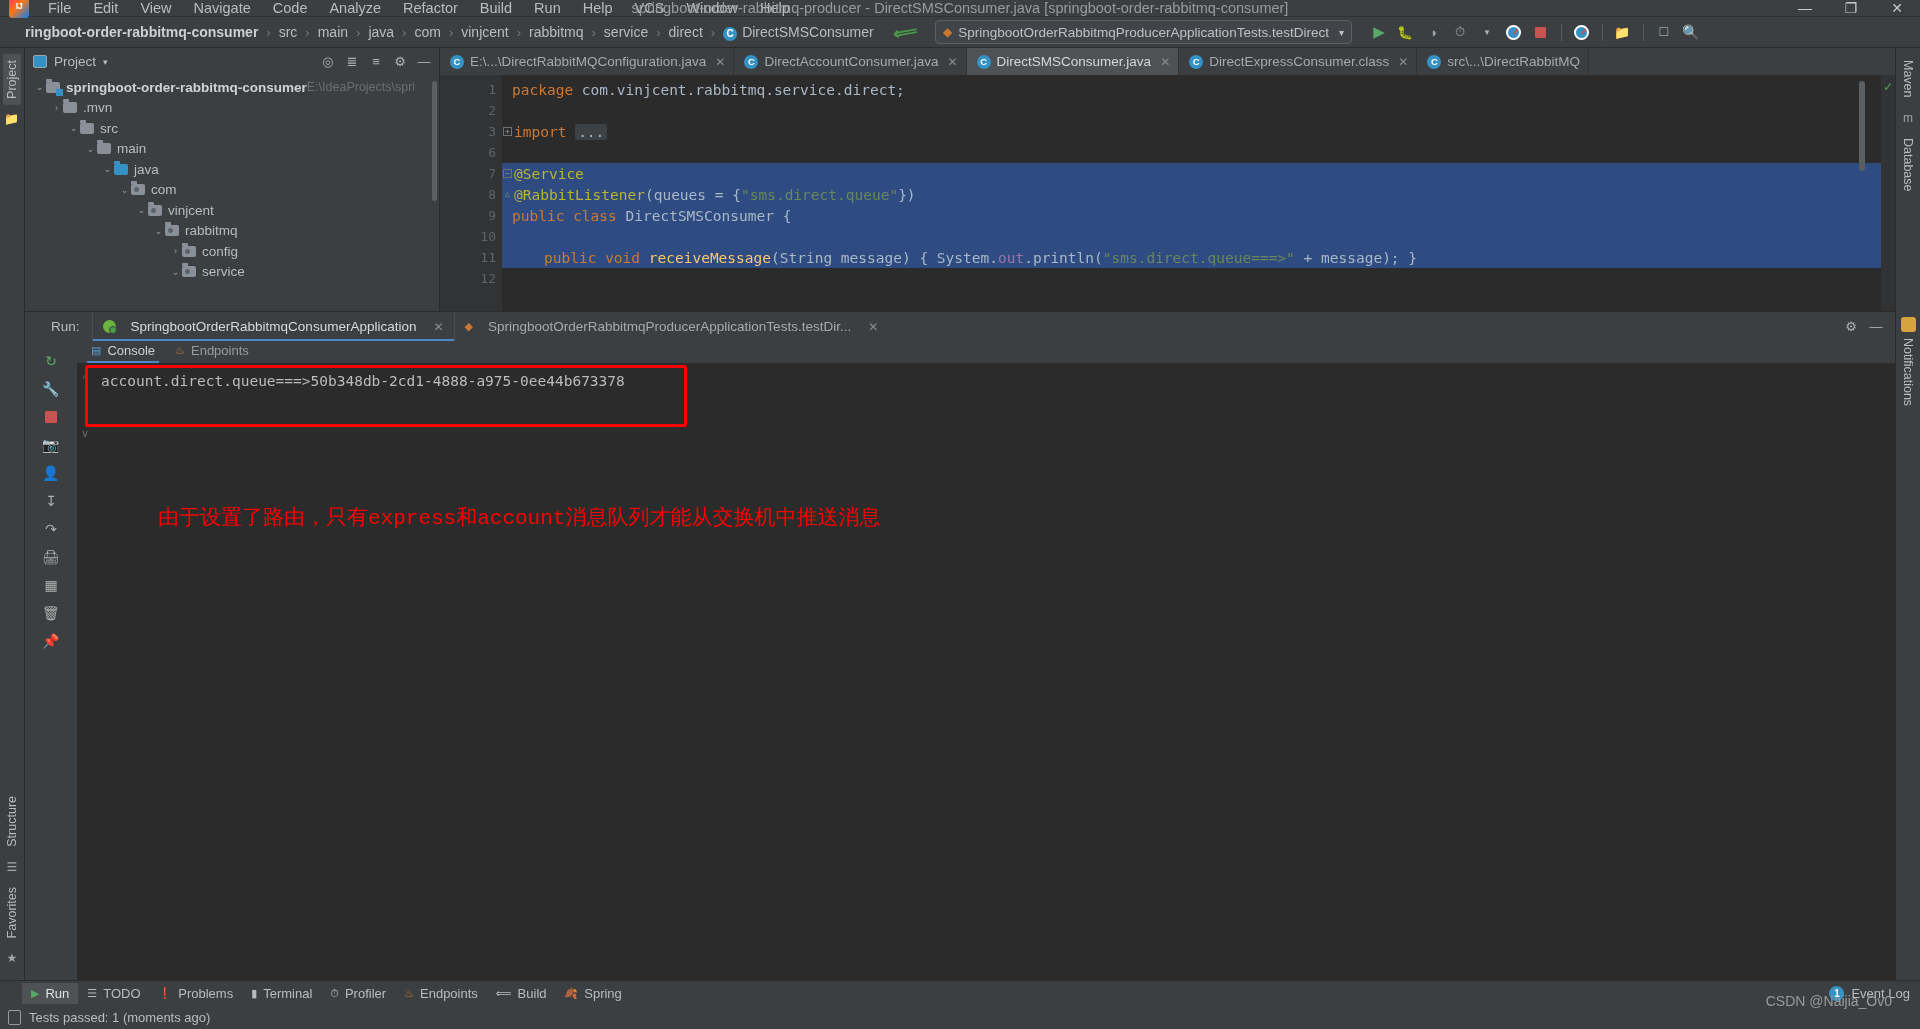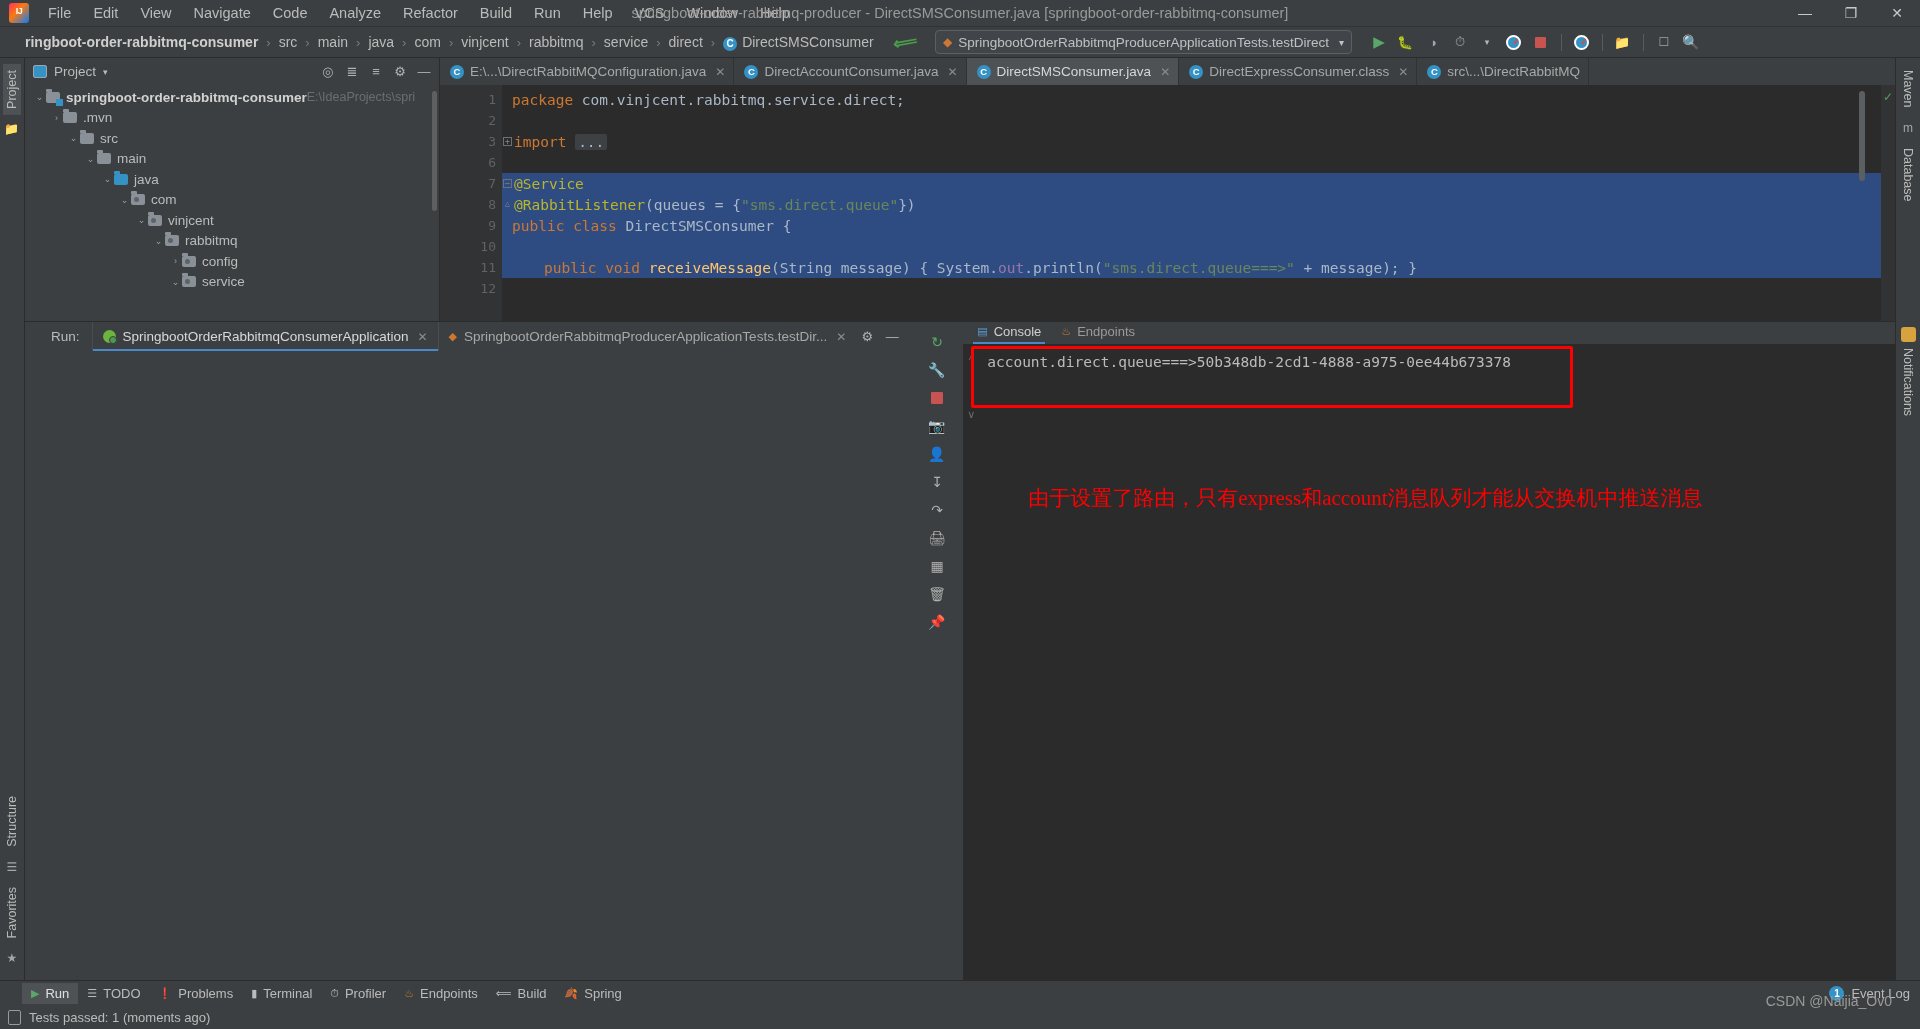--- a/index.html
+++ b/index.html
@@ -7,21 +7,21 @@
     width: 1920px; height: 1029px;
     background: #3c3f41;
     font-family: "Liberation Sans", sans-serif;
     overflow: hidden;
     color: #bbbbbb;
   }
   .app { position: relative; width: 1920px; height: 1029px; display: flex; flex-direction: column; }
 
   
   .titlebar {
-    height: 27px; background: #3c3f41; display: flex; align-items: center;
+    height: 17px; background: #3c3f41; display: flex; align-items: center;
     border-bottom: 1px solid #323232; flex: none; position: relative;
   }
   .ij-logo {
     width: 20px; height: 20px; margin: 0 8px 0 9px; border-radius: 3px; flex: none;
     background: linear-gradient(135deg,#fe315d 0%,#f97a12 42%,#087cfa 100%);
     position: relative;
   }
   .ij-logo::after {
     content: "IJ"; position: absolute; left: 0; right: 0; top: 3px;
     font-size: 9px; font-weight: bold; color: #fff; text-align: center;
@@ -185,25 +185,25 @@
 
   .right-strip {
     width: 25px; background: #3c3f41; display: flex; flex-direction: column; align-items: center;
     border-left: 1px solid #2b2b2b; flex: none; padding-top: 6px;
   }
   .rs-notif {
     width: 15px; height: 15px; background: #d6a33e; border-radius: 3px; margin-top: 120px;
   }
 
   
-  .runwin { flex: 1; display: flex; flex-direction: row; background: #3c3f41; min-height: 0; border-top: 1px solid #2b2b2b; }
+  .runwin { flex: 1; display: flex; flex-direction: column; background: #3c3f41; min-height: 0; border-top: 1px solid #2b2b2b; }
   .run-head { height: 29px; display: flex; align-items: stretch; flex: none; position: relative; }
   .run-lbl { display: flex; align-items: center; padding: 0 12px 0 26px; font-size: 13.5px; color: #bbb; }
   .rtab {
-    display: flex; align-items: center; gap: 7px; padding: 0 10px; font-size: 13.5px;
+    display: flex; align-items: center; gap: 15px; padding: 0 10px; font-size: 13.5px;
     color: #a8a8a8; white-space: nowrap; position: relative; border-left: 1px solid #4a4d4f;
   }
   .rtab.active { color: #d8d8d8; }
   .rtab.active::after {
     content:""; position:absolute; left:0; right:0; bottom:0; height:2.5px; background:#4a88c7;
   }
   .rtab .x { color: #8d8d8d; font-size: 12px; margin-left: 2px; }
   .spring-ico {
     width: 13px; height: 13px; border-radius: 50%; background: #6db33f; position: relative; flex:none;
   }
@@ -235,22 +235,22 @@
     line-height: 21px; white-space: pre;
   }
   .caret-bar {
     display:inline-block; width:1px; height:14px; background:#bbb; vertical-align:-2px; margin-right:-1px;
   }
   .redbox {
     position: absolute; left: 8px; top: 2px; width: 602px; height: 62px;
     border: 3px solid #ff0000; border-radius: 2px; pointer-events: none;
   }
   .red-note {
-    position: absolute; left: 65px; top: 140px; color: #ff0000; font-size: 21px;
-    font-family: Liberation Serif, serif; white-space: nowrap;
+    position: absolute; left: 81px; top: 140px; color: #ff0000; font-size: 21px;
+    font-family: Liberation Mono, monospace; white-space: nowrap;
   }
   .console-vscroll { position:absolute; left:0; top:10px; width:16px; }
   .cvs { color:#6b6b6b; font-size:11px; text-align:center; }
 
   
   .bottombar {
     height: 26px; background: #3c3f41; display: flex; align-items: center; flex: none;
     border-top: 1px solid #2b2b2b; padding-left: 22px; position: relative;
   }
   .bb-item { display: flex; align-items: center; gap: 6px; font-size: 13px; color: #bbbbbb; padding: 3px 9px; }

